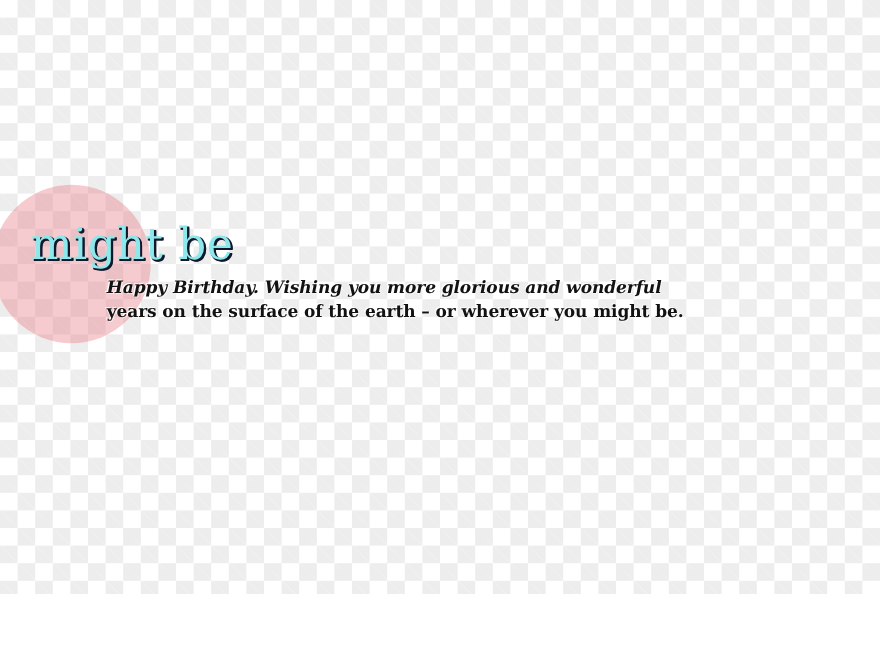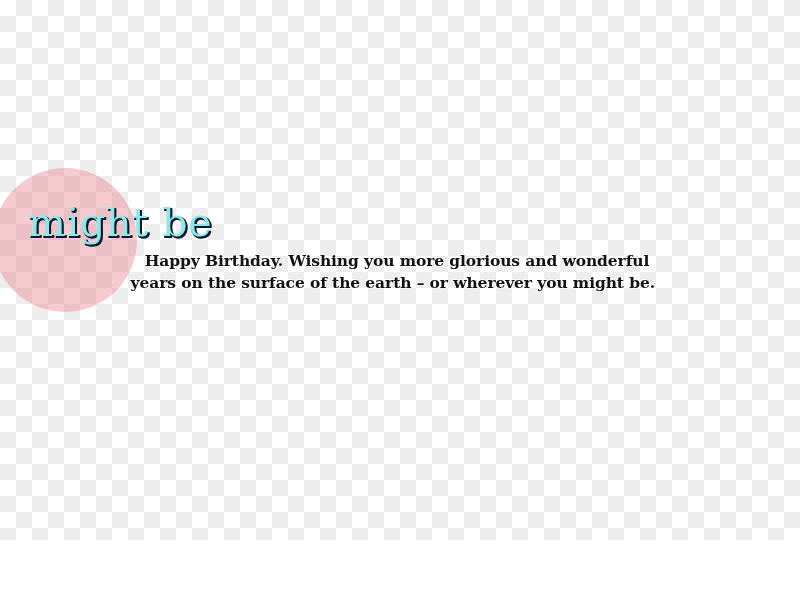--- a/index.html
+++ b/index.html
@@ -72,22 +72,22 @@
     color: #121212;
     text-align: center;
     text-shadow: -1px -1px 0 rgba(255,255,255,0.95), 1px 1px 0 rgba(255,255,255,0.55);
     white-space: nowrap;
   }
 
   #body-text .line {
     display: block;
   }
 
-  #body-text .line-1 { text-align: center; }
-  #body-text .line-2 { text-align: right; padding-right: 42px; }
+  #body-text .line-1 { text-align: left; font-style: italic; }
+  #body-text .line-2 { text-align: left; padding-right: 42px; }
 </style>
 </head>
 <body>
 
 <div id="canvas">
 
   <div id="pink-circle"></div>
 
   <div id="headline">might be</div>
 

